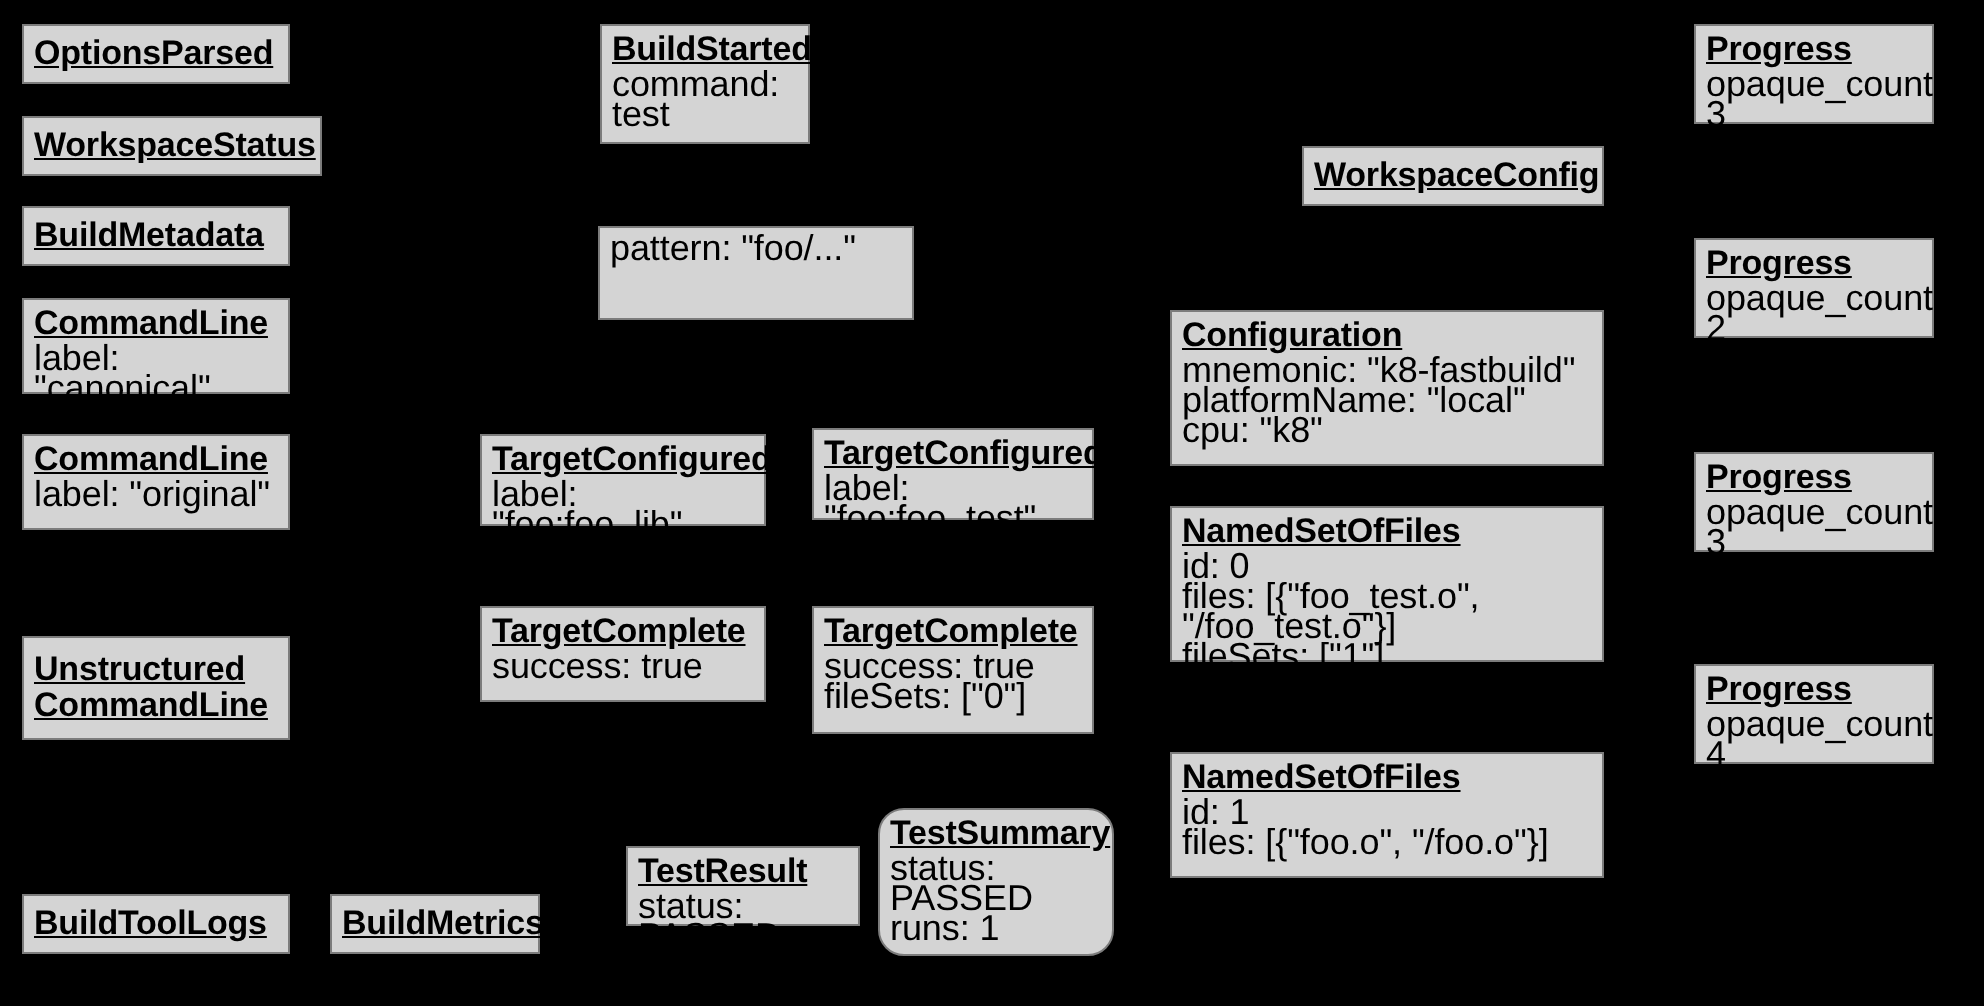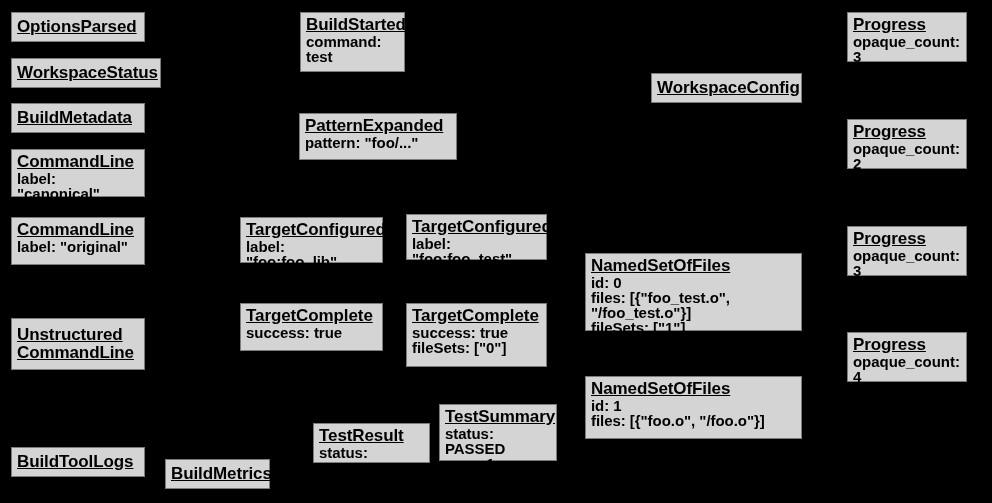--- a/index.html
+++ b/index.html
@@ -26,22 +26,22 @@
   .node-title {
     display: inline-block;
     font-size: 17px;
     font-weight: bold;
     text-decoration: underline;
     line-height: 17px;
     white-space: pre-line;
     letter-spacing: -0.1px;
   }
   .node-fields {
-    font-size: 15px;
-    font-weight: bold;
+    font-size: 18px;
+    font-weight: normal;
     line-height: 15px;
     white-space: pre-line;
     letter-spacing: -0.05px;
   }
   .node.title-only {
     display: flex;
     align-items: center;
   }
   .node.title-only .node-title {
     line-height: 18px;
@@ -62,36 +62,39 @@
     </div>
     <div class="node" style="left: 11px; top: 149px; width: 134px; height: 48px;"><div class="node-title">CommandLine</div><div class="node-fields">label: "canonical"</div></div>
     <div class="node" style="left: 11px; top: 217px; width: 134px; height: 48px;"><div class="node-title">CommandLine</div><div class="node-fields">label: "original"</div></div>
     <div class="node title-only" style="left: 11px; top: 283px; width: 134px; height: 52px; margin-top: 35px;">
       <div class="node-title">Unstructured
 CommandLine</div>
     </div>
     <div class="node title-only" style="left: 11px; top: 447px; width: 134px; height: 30px;">
       <div class="node-title">BuildToolLogs</div>
     </div>
-    <div class="node title-only" style="left: 165px; top: 447px; width: 105px; height: 30px; margin-top: 12px;">
+    <div class="node title-only" style="left: 165px; top: 447px; width: 105px; height: 30px;">
       <div class="node-title">BuildMetrics</div>
     </div>
     <div class="node" style="left: 300px; top: 12px; width: 105px; height: 60px;"><div class="node-title">BuildStarted</div><div class="node-fields">command: test</div></div>
-    <div class="node" style="left: 299px; top: 113px; width: 158px; height: 47px;"><div class="node-title">PatternExpanded</div><div class="node-fields">pattern: "foo/..."</div></div>
+    <div class="node" style="left: 299px; top: 113px; width: 158px; height: 47px;"><div class="node-fields">pattern: "foo/..."</div></div>
     <div class="node" style="left: 240px; top: 217px; width: 143px; height: 46px;"><div class="node-title">TargetConfigured</div><div class="node-fields">label: "foo:foo_lib"</div></div>
     <div class="node" style="left: 406px; top: 214px; width: 141px; height: 46px;"><div class="node-title">TargetConfigured</div><div class="node-fields">label: "foo:foo_test"</div></div>
     <div class="node" style="left: 240px; top: 303px; width: 143px; height: 48px;"><div class="node-title">TargetComplete</div><div class="node-fields">success: true</div></div>
     <div class="node" style="left: 406px; top: 303px; width: 141px; height: 64px;"><div class="node-title">TargetComplete</div><div class="node-fields">success: true
 fileSets: ["0"]</div></div>
     <div class="node" style="left: 313px; top: 423px; width: 117px; height: 40px;"><div class="node-title">TestResult</div><div class="node-fields">status: PASSED</div></div>
-    <div class="node" style="left: 439px; top: 404px; width: 118px; height: 57px;"><div class="node-title">TestSummary</div><div class="node-fields">status: PASSED
+    <div class="node" style="left: 439px; top: 404px; width: 118px; height: 74px; border-radius: 13px;"><div class="node-title">TestSummary</div><div class="node-fields">status: PASSED
 runs: 1</div></div>
     <div class="node title-only" style="left: 651px; top: 73px; width: 151px; height: 30px; text-align: center;">
       <div class="node-title">WorkspaceConfig</div>
     </div>
+    <div class="node" style="left: 585px; top: 155px; width: 217px; height: 78px;"><div class="node-title">Configuration</div><div class="node-fields">mnemonic: "k8-fastbuild"
+platformName: "local"
+cpu: "k8"</div></div>
     <div class="node" style="left: 585px; top: 253px; width: 217px; height: 78px;"><div class="node-title">NamedSetOfFiles</div><div class="node-fields">id: 0
 files: [{"foo_test.o", "/foo_test.o"}]
 fileSets: ["1"]</div></div>
     <div class="node" style="left: 585px; top: 376px; width: 217px; height: 63px;"><div class="node-title">NamedSetOfFiles</div><div class="node-fields">id: 1
 files: [{"foo.o", "/foo.o"}]</div></div>
     <div class="node" style="left: 847px; top: 12px; width: 120px; height: 50px;"><div class="node-title">Progress</div><div class="node-fields">opaque_count: 3</div></div>
     <div class="node" style="left: 847px; top: 119px; width: 120px; height: 50px;"><div class="node-title">Progress</div><div class="node-fields">opaque_count: 2</div></div>
     <div class="node" style="left: 847px; top: 226px; width: 120px; height: 50px;"><div class="node-title">Progress</div><div class="node-fields">opaque_count: 3</div></div>
     <div class="node" style="left: 847px; top: 332px; width: 120px; height: 50px;"><div class="node-title">Progress</div><div class="node-fields">opaque_count: 4</div></div>
   </div>

